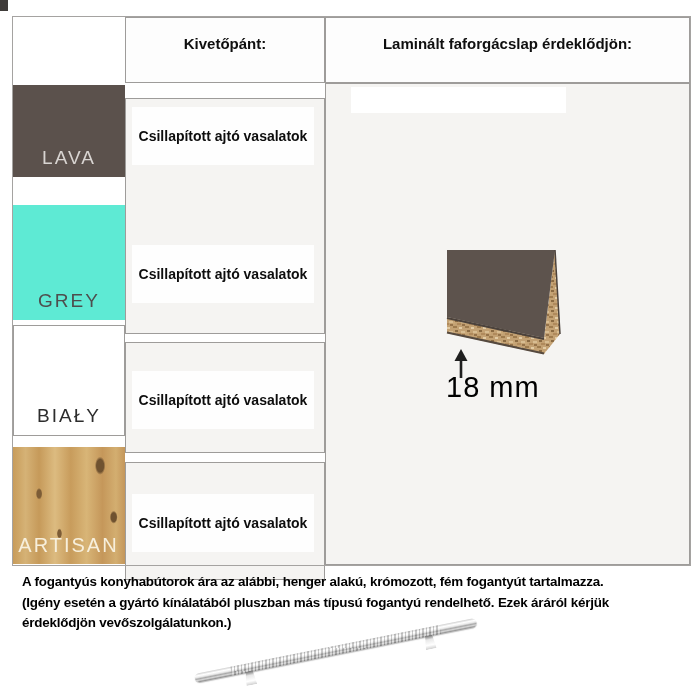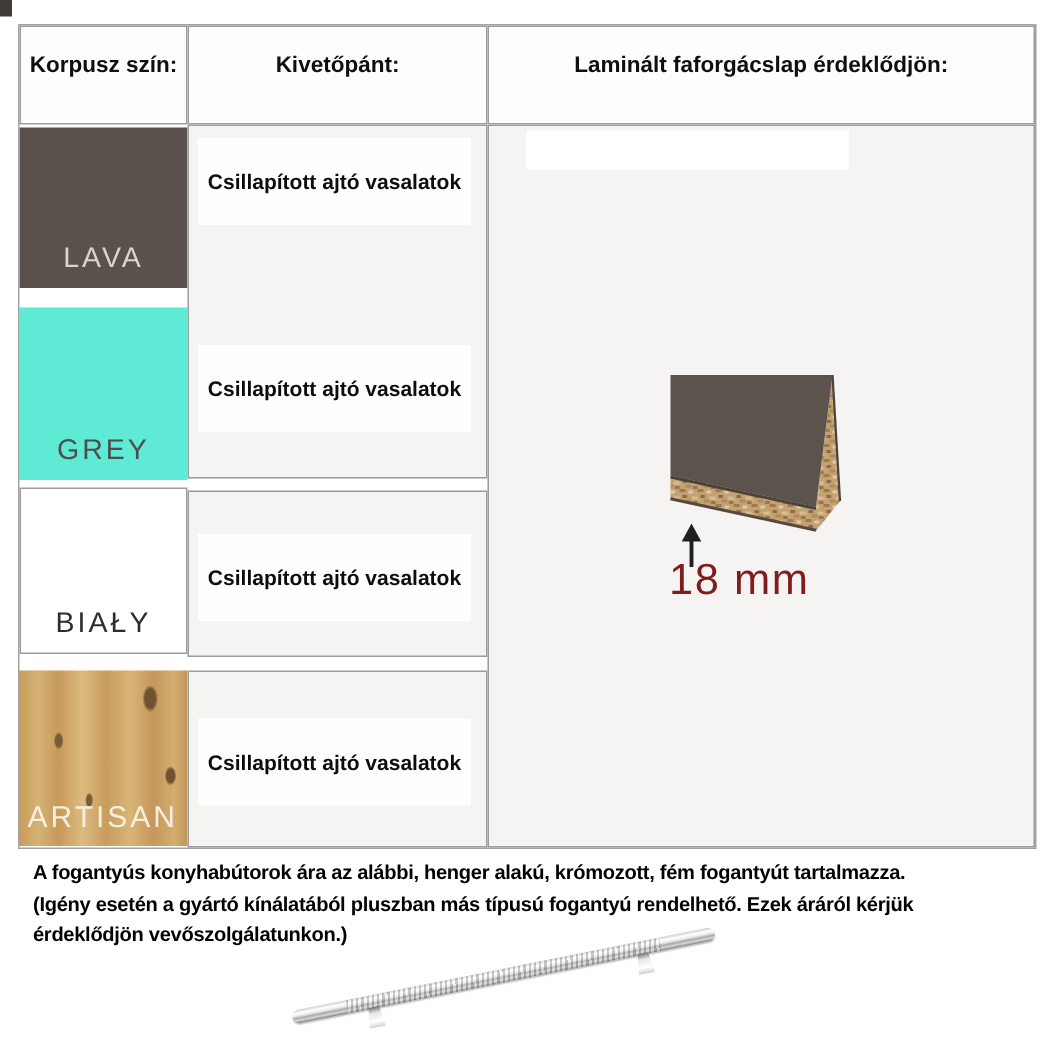--- a/index.html
+++ b/index.html
@@ -12,53 +12,53 @@
     border:1px solid #a5a3a1;box-sizing:border-box;pointer-events:none;}
   .corner-mark{position:absolute;left:0;top:0;width:8px;height:11px;background:#3f3c3a;}
 
   .hdr{display:flex;align-items:center;justify-content:center;
     font-weight:bold;font-size:15px;color:#0f0f0f;text-align:center;padding-bottom:14px;}
 
   
   .swatch{position:absolute;box-sizing:border-box;}
   .swatch-label{position:absolute;left:0;right:0;bottom:8px;text-align:center;
     font-size:19px;letter-spacing:2px;font-weight:500;}
-  .sw-lava{left:13px;top:85px;width:112px;height:107px;background:#5b514c;}
+  .sw-lava{left:13px;top:85px;width:112px;height:92px;background:#5b514c;}
   .sw-grey{left:13px;top:205px;width:112px;height:115px;background:#5eead4;}
   .sw-bialy{left:13px;top:325px;width:112px;height:111px;background:#ffffff;border:1px solid #9e9c9a;}
   .sw-dab{left:12px;top:447px;width:113px;height:117px;
     background:
       radial-gradient(ellipse 8px 14px at 78% 16%, #6f5230 0%, #6f5230 45%, rgba(111,82,48,0) 65%),
       radial-gradient(ellipse 5px 9px at 24% 40%, #7c5c36 0%, #7c5c36 45%, rgba(124,92,54,0) 65%),
       radial-gradient(ellipse 6px 10px at 90% 60%, #6f5230 0%, #6f5230 45%, rgba(111,82,48,0) 65%),
       radial-gradient(ellipse 4px 8px at 42% 74%, #7c5c36 0%, #7c5c36 45%, rgba(124,92,54,0) 65%),
       linear-gradient(90deg,#c79a58 0%,#d5b276 12%,#c69a5a 24%,#dcbb80 38%,#c89c5c 52%,#d8b577 66%,#c5975a 80%,#d3ae70 92%,#c4965a 100%);}
   .lbl-lava{color:#d8d4d1;}
   .lbl-grey{color:#4e4e4e;}
   .lbl-bialy{color:#2d2d2d;}
   .lbl-dab{color:#f7efdc;font-size:20px;line-height:26px;bottom:6px;}
 
   
   .midbox{position:absolute;left:125px;width:200px;border:1px solid #9e9c9a;
-    box-sizing:border-box;background:#f5f4f2;}
+    box-sizing:border-box;background:#f5f4f2;margin-top:15px;}
   .box-a{top:83px;height:236px;}
   .box-b{top:327px;height:111px;}
   .box-c{top:447px;height:118px;}
   .hinge-text{position:absolute;left:6px;width:182px;height:58px;background:#fefefe;
     display:flex;align-items:center;justify-content:center;text-align:center;
     font-weight:bold;font-size:14px;color:#0d0d0d;}
 
   
   .right-cell{position:absolute;left:325px;top:83px;width:365px;height:482px;
     border:1px solid #9e9c9a;box-sizing:border-box;background:#f5f4f2;}
   .white-patch{position:absolute;background:#ffffff;}
   .board-svg{position:absolute;left:441px;top:246px;}
   .arrow-svg{position:absolute;left:453px;top:349px;}
   .thickness-value{position:absolute;left:446px;top:371px;width:120px;
-    font-size:29px;font-weight:500;color:#7f1d1d;letter-spacing:1px;}
+    font-size:29px;font-weight:500;color:#000000;letter-spacing:1px;}
 
   
   .footer-text{position:absolute;left:22px;top:572px;width:662px;
     font-weight:bold;font-size:13.4px;line-height:20.5px;color:#000;
     letter-spacing:-0.2px;white-space:nowrap;}
 
   
   .handle-wrap{position:absolute;left:193px;top:616px;width:292px;height:84px;}
   .handle-bar{position:absolute;left:2px;top:58px;width:287px;height:9px;border-radius:4.5px;
     background:linear-gradient(180deg,#cfcfcf 0%,#ffffff 25%,#e9e9e9 45%,#a9a9a9 62%,#d6d6d6 78%,#7f7f7f 100%);
@@ -72,21 +72,20 @@
   .foot-1{left:49px;}
   .foot-2{left:232px;}
 </style>
 </head>
 <body>
 
 <div class="canvas">
 
   <div class="corner-mark"></div>
 
-  <div class="cell hdr" style="left:13px;top:17px;width:112px;height:66px;">Korpusz szín:</div>
   <div class="cell hdr" style="left:125px;top:17px;width:200px;height:66px;">Kivetőpánt:</div>
   <div class="cell hdr" style="left:325px;top:17px;width:365px;height:66px;">Laminált faforgácslap érdeklődjön:</div>
 
   <div class="swatch sw-lava">
     <div class="swatch-label lbl-lava">LAVA</div>
   </div>
   <div class="swatch sw-grey">
     <div class="swatch-label lbl-grey">GREY</div>
   </div>
   <div class="swatch sw-bialy">

